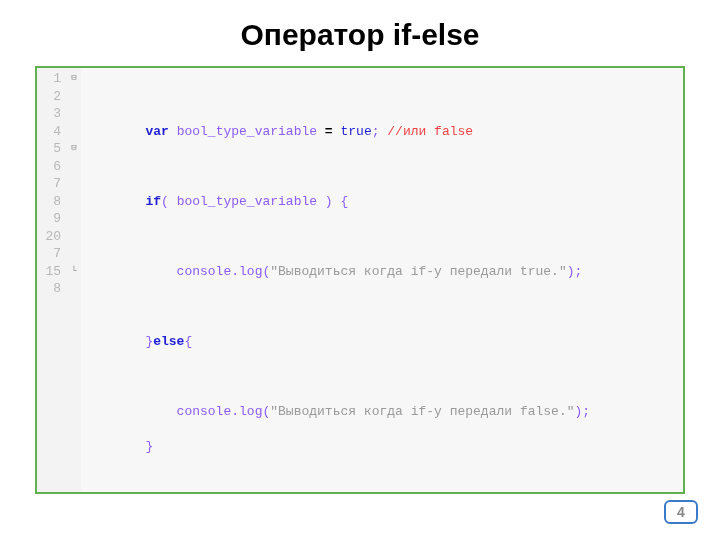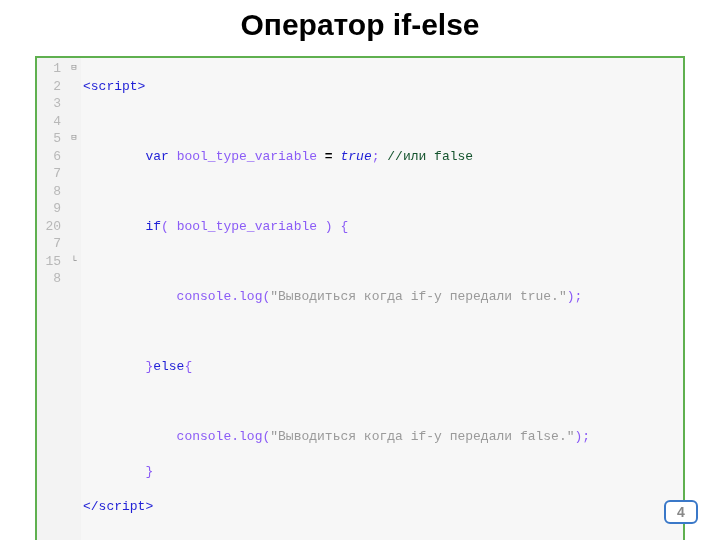--- a/index.html
+++ b/index.html
@@ -9,21 +9,21 @@
     background: #fff;
     font-family: Arial, sans-serif;
     position: relative;
     overflow: hidden;
   }
   .title {
     text-align: center;
     font-size: 30px;
     font-weight: bold;
     color: #000;
-    margin-top: 8px;
+    margin-top: 18px;
     margin-bottom: 14px;
   }
   .code-panel {
     margin: 0 35px;
     border: 2px solid #5fb04f;
     background: #f3f3f3;
     display: flex;
     font-family: Consolas, "Courier New", monospace;
     font-size: 13px;
     line-height: 17.5px;
@@ -49,24 +49,24 @@
   .fold-col div { height: 17.5px; line-height: 17.5px; }
   .code-area {
     flex: 1;
     background: #f7f7f7;
     padding: 2px 0 2px 2px;
     white-space: pre;
     overflow: hidden;
   }
   .code-area .ln { height: 17.5px; }
   .tag { color: #1f1fd6; }
-  .kw  { color: #1f1fd6; font-weight: normal; }
-  .kwp { color: #1f1fd6; font-style: italic; }
+  .kw  { color: #1f1fd6; font-weight: bold; }
+  .kwp { color: #1f1fd6; }
   .op  { color: #000; font-weight: bold; }
-  .cm  { color: #14532d; }
+  .cm  { color: #ef4444; }
   .str { color: #9a9a9a; }
   .pl  { color: #8b5cf6; }
   .page-num {
     position: absolute;
     right: 22px;
     bottom: 16px;
     width: 34px;
     height: 24px;
     border: 2px solid #3a78c8;
     border-radius: 6px;
@@ -109,29 +109,27 @@
       <div></div>
       <div></div>
       <div></div>
       <div></div>
       <div></div>
       <div></div>
     <div>└</div>
       <div></div>
   </div>
   <div class="code-area">
-<div class="ln"><span class="tag">&lt;script&gt;</span></div>
 <div class="ln"></div>
 <div class="ln">        <span class="kw">var</span><span class="pl"> bool_type_variable </span><span class="op">=</span><span class="kwp"> true</span><span class="pl">;</span><span class="cm"> //или false</span></div>
 <div class="ln"></div>
 <div class="ln">        <span class="kw">if</span><span class="pl">( bool_type_variable ) {</span></div>
 <div class="ln"></div>
 <div class="ln"><span class="pl">            console.log(</span><span class="str">"Выводиться когда if-у передали true."</span><span class="pl">);</span></div>
 <div class="ln"></div>
 <div class="ln"><span class="pl">        }</span><span class="kw">else</span><span class="pl">{</span></div>
 <div class="ln"></div>
 <div class="ln"><span class="pl">            console.log(</span><span class="str">"Выводиться когда if-y передали false."</span><span class="pl">);</span></div>
 <div class="ln"><span class="pl">        }</span></div>
-<div class="ln"><span class="tag">&lt;/script&gt;</span></div>
   </div>
 </div>
 
 <div class="page-num">4</div>
 
 </body></html>

